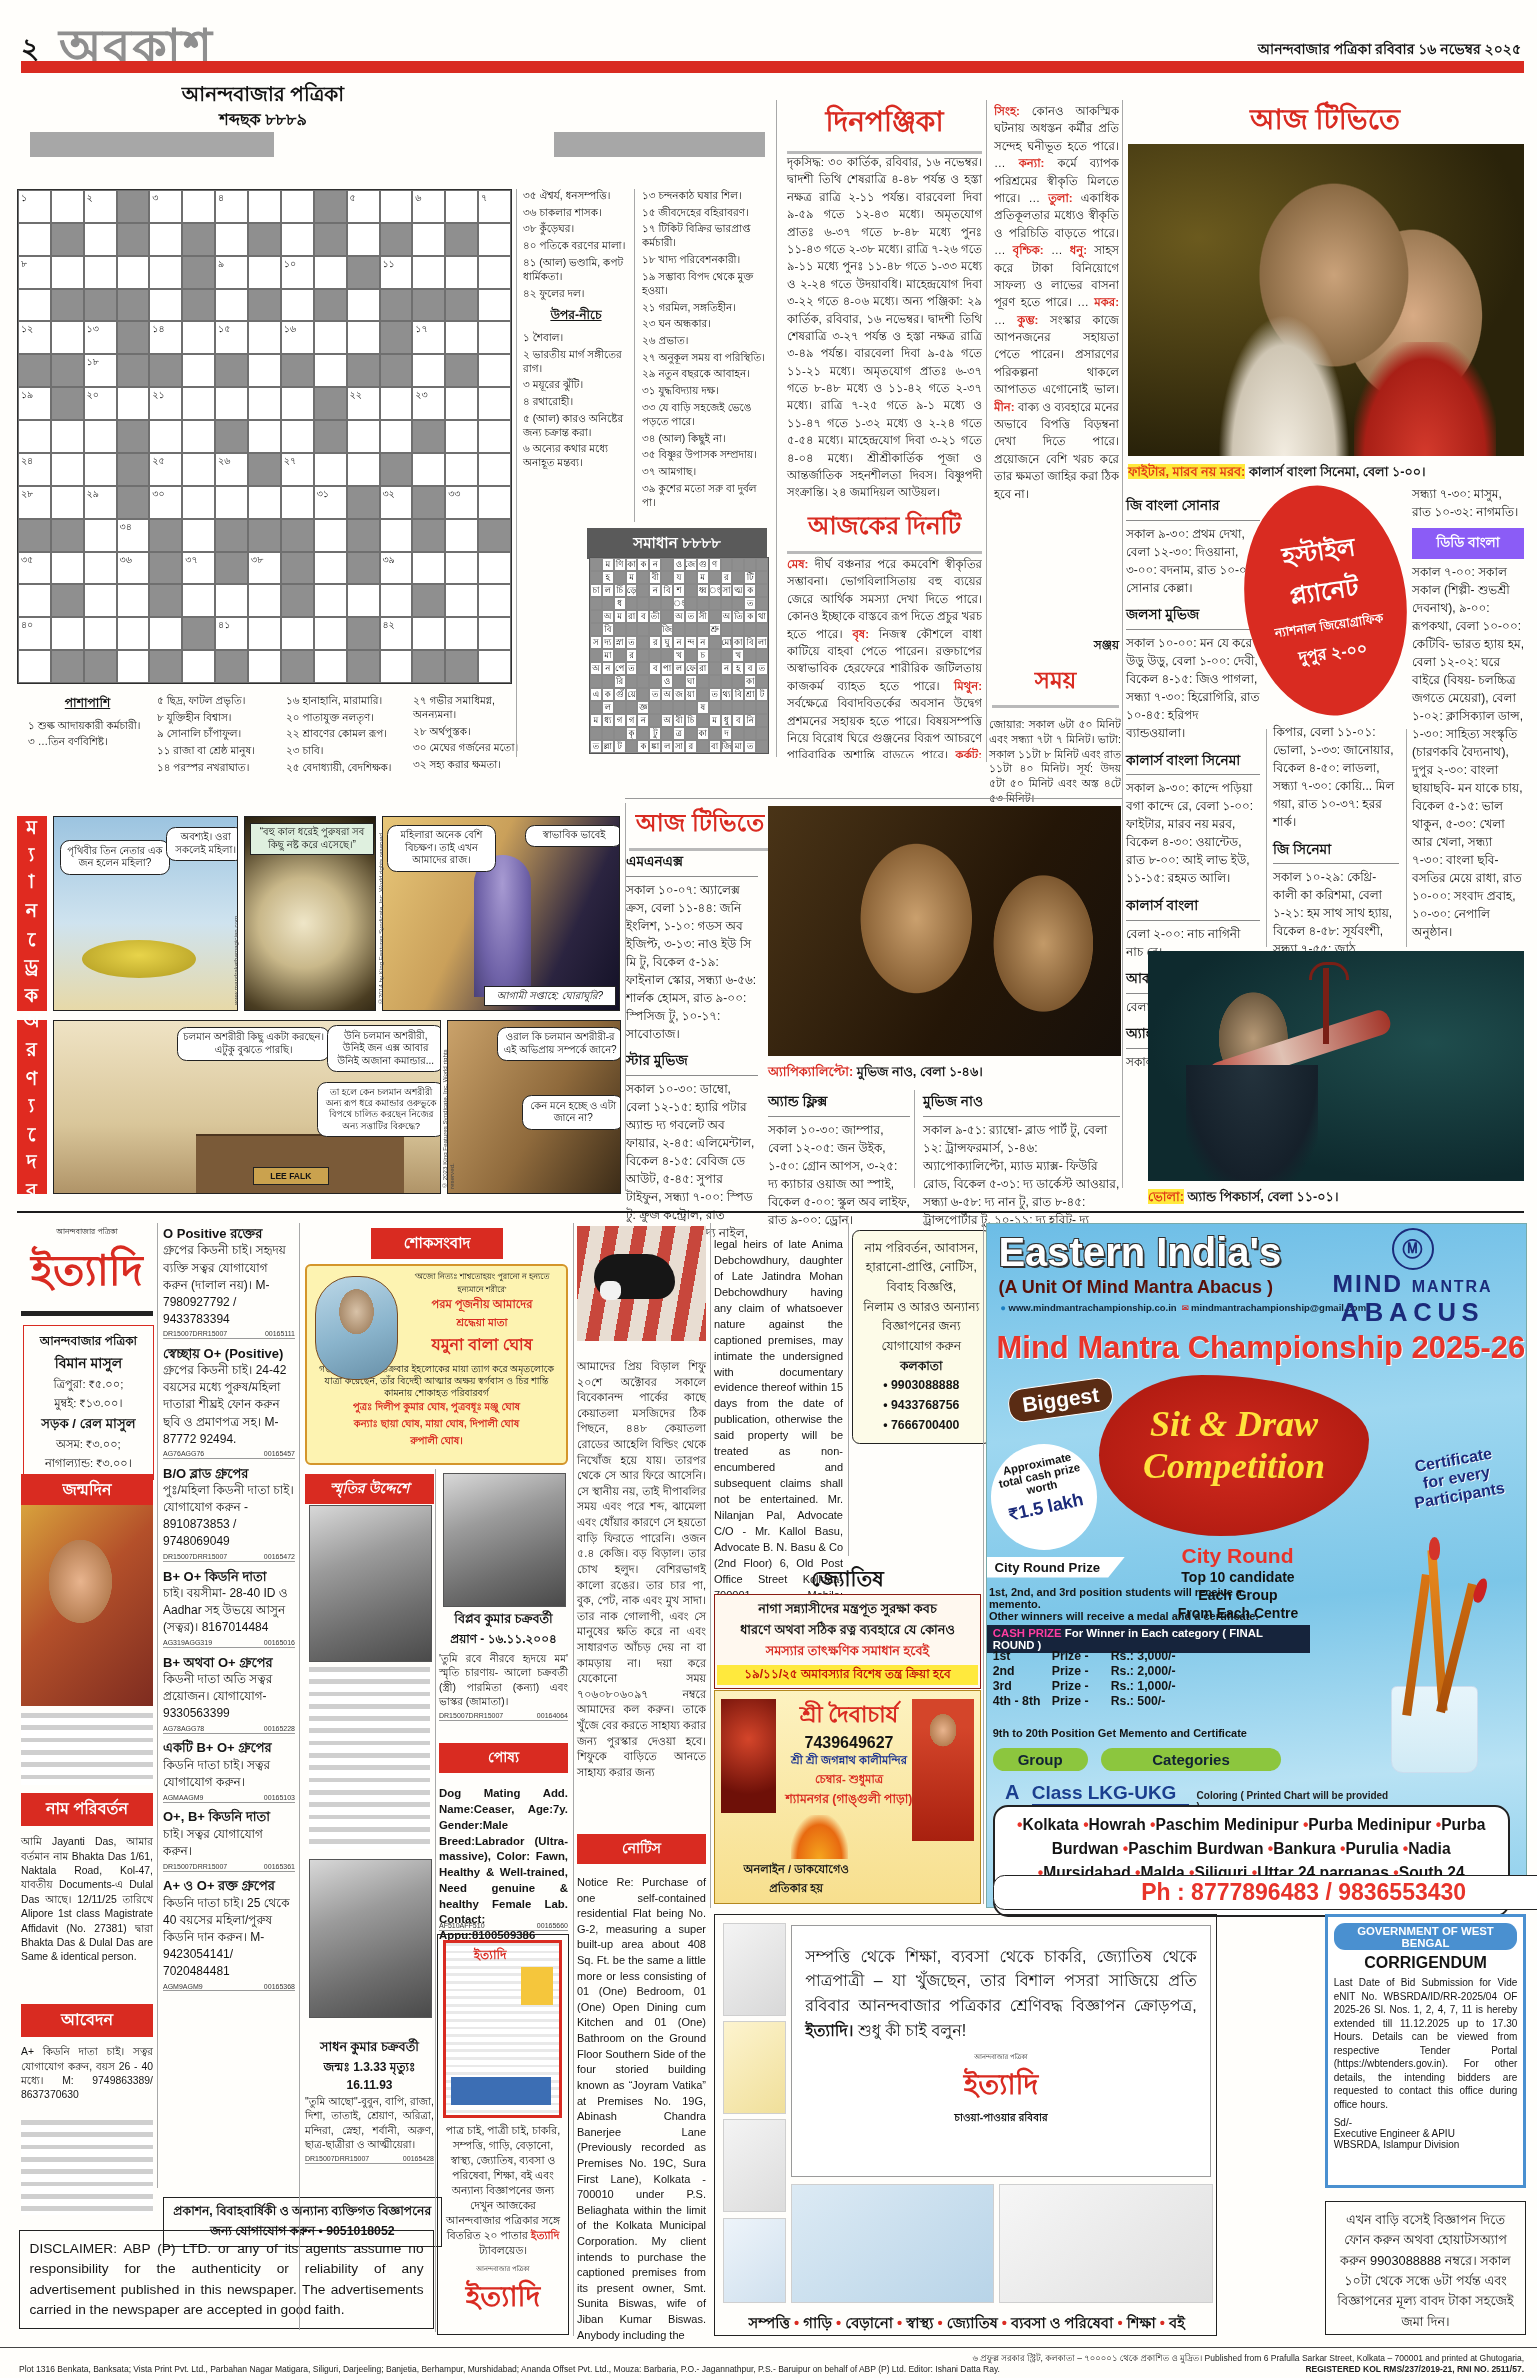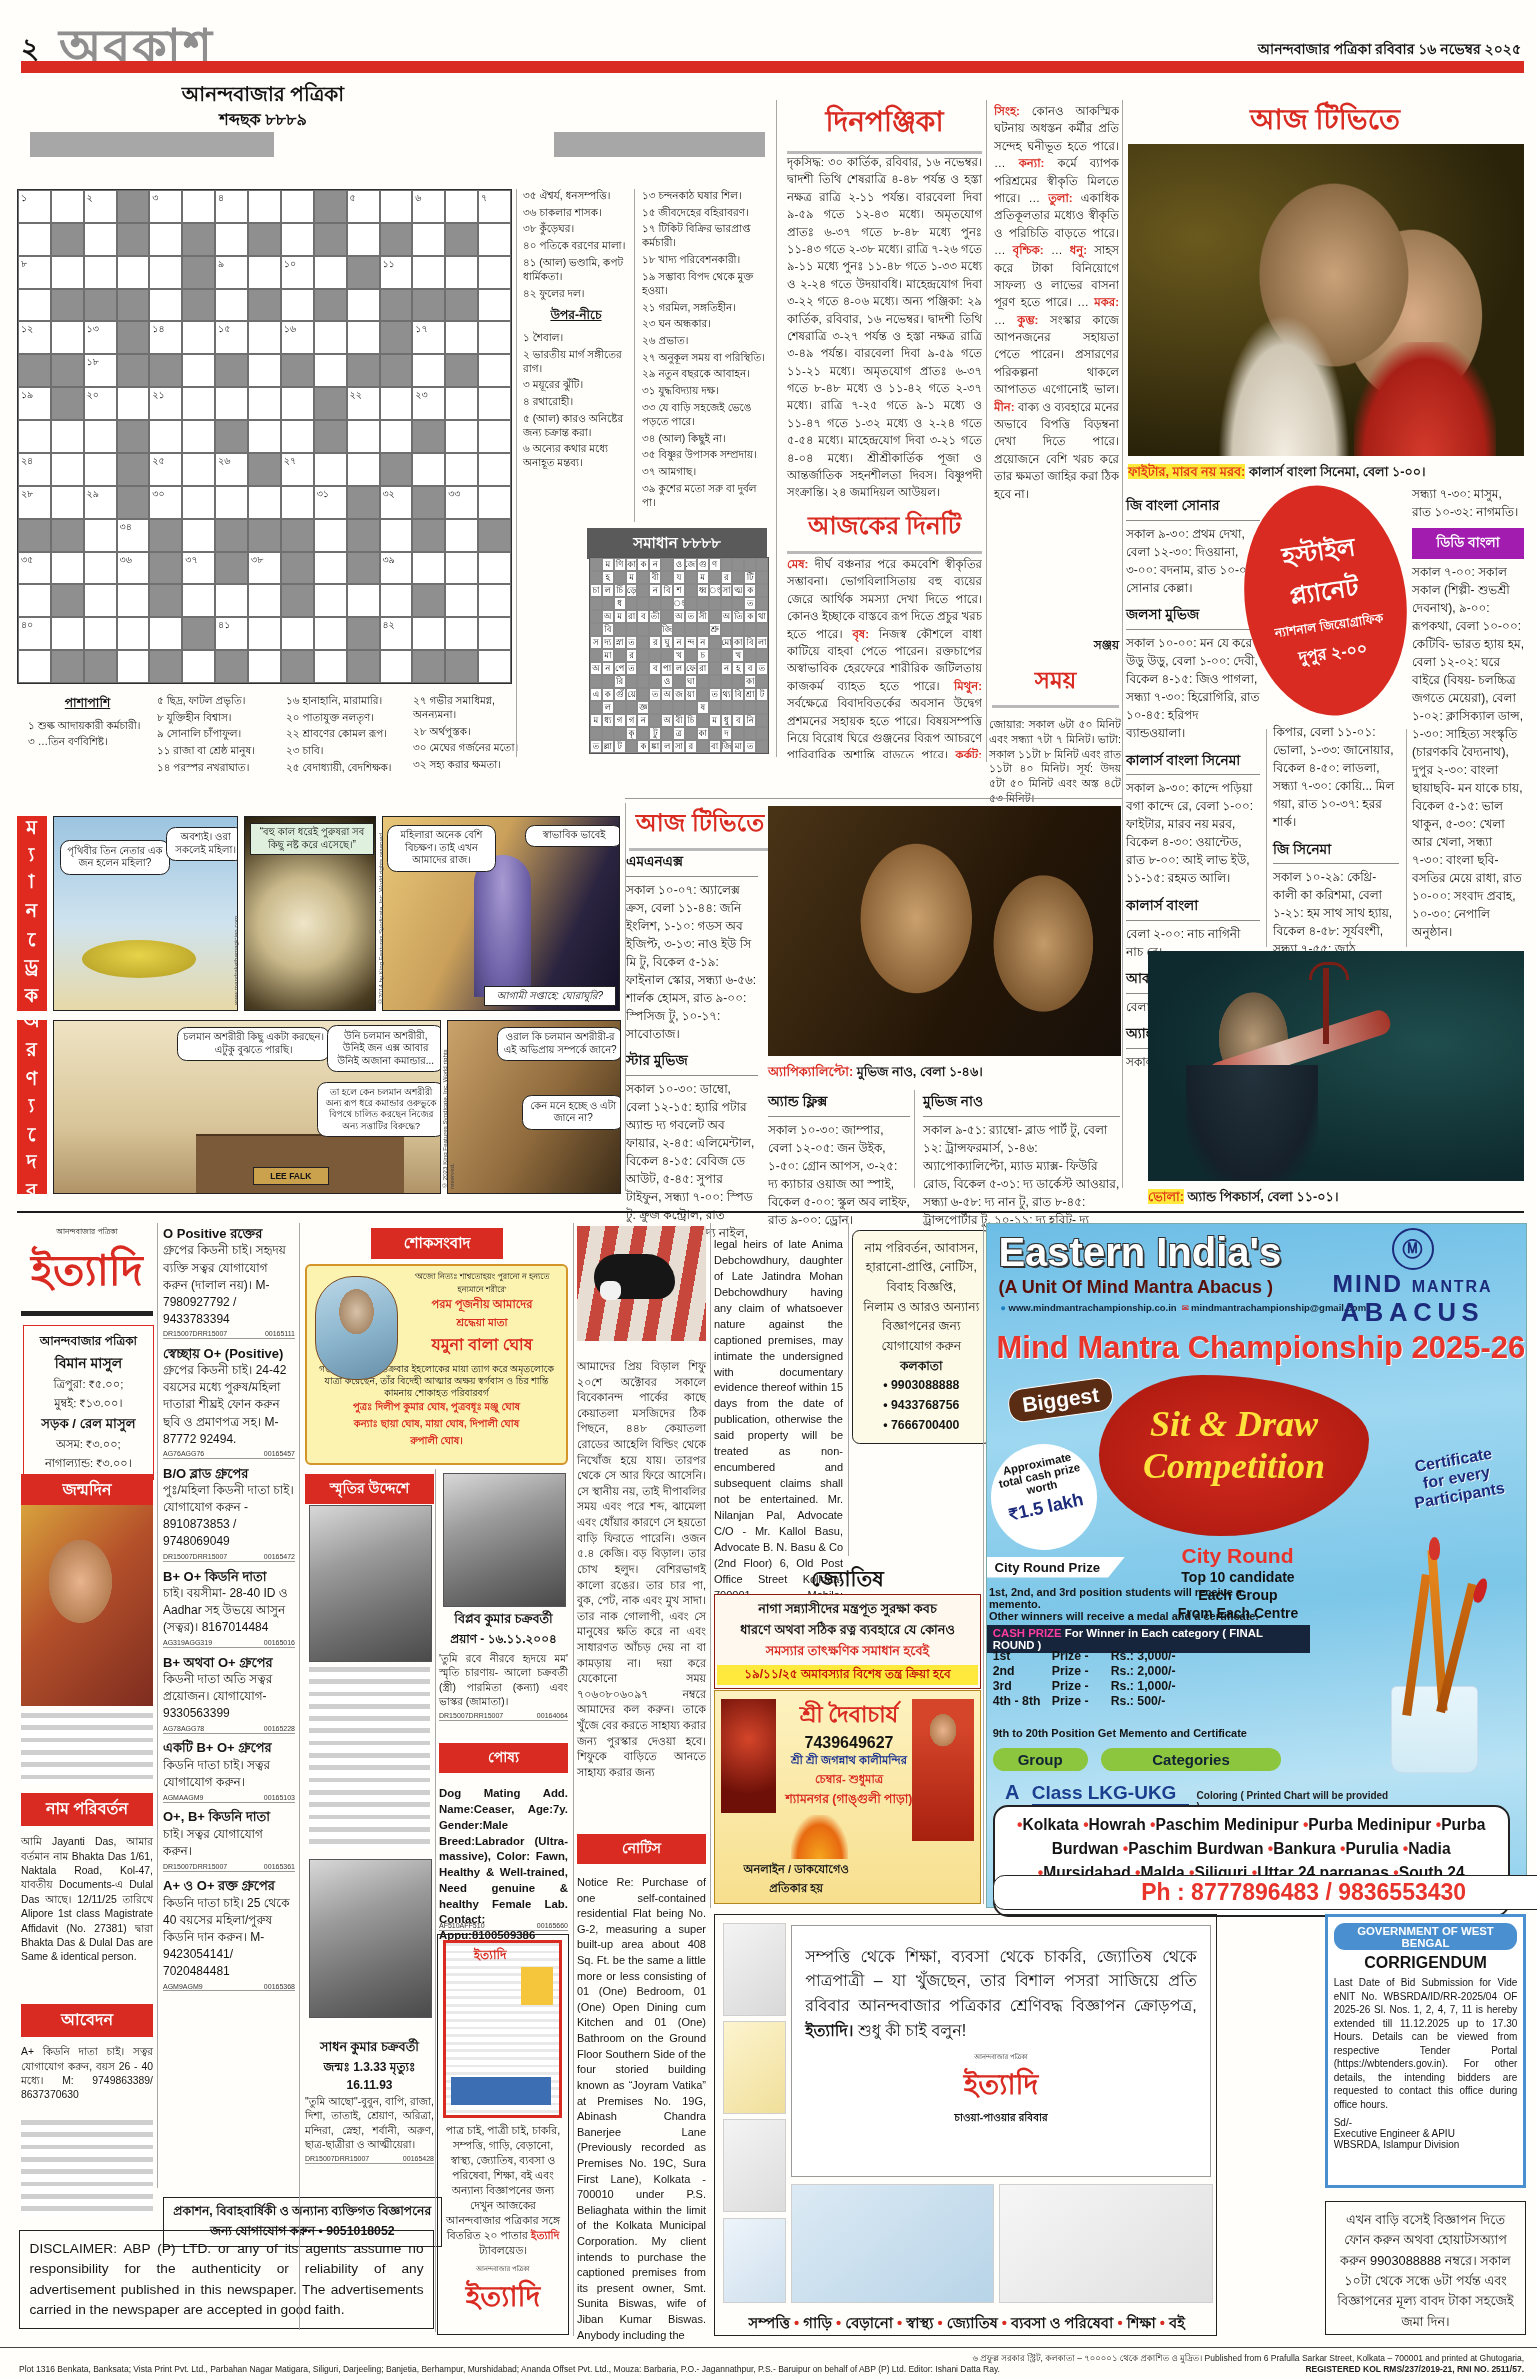--- a/index.html
+++ b/index.html
@@ -23,21 +23,21 @@
   .xnum{position:absolute;top:0;left:1.9px;font-size:9.5px;color:#222;}
   #sol-grid{display:grid;grid-template-columns:repeat(15,1fr);grid-template-rows:repeat(15,1fr);border:0.9px solid #555;background:#fff;}
   .scell{border:0.5px solid #8a8a8a;box-sizing:border-box;display:flex;align-items:center;justify-content:center;
          font-size:8.5px;line-height:1;background:#fff;overflow:hidden;}
   .scell.sdark{background:#8f8f8f;}
   .clue{font-size:10.4px;line-height:1.34;margin:0 0 2.8px;}
   .clue-title{font-weight:bold;font-size:12.3px;text-decoration:underline;text-align:center;margin:0 0 4.7px;}
   
   .tvb{margin-bottom:6.6px;}
   .tvn{font-weight:bold;font-size:13.7px;border-bottom:1.9px solid #8a8a8a;padding-bottom:1.9px;margin:0 0 3.8px;}
-  .tvn.tvblue{background:#a21caf;color:#fff;text-align:center;border-bottom:none;padding:3.8px 1.9px;}
+  .tvn.tvblue{background:#8b5cf6;color:#fff;text-align:center;border-bottom:none;padding:3.8px 1.9px;}
   .tvi{font-size:12px;line-height:1.5;margin:0;}
   .cap-lead{background:#ffe93d;color:#e03c16;font-weight:bold;}
   .caption{font-size:12.8px;font-weight:bold;}
   .photo{position:absolute;overflow:hidden;}
   
   .comiclabel{position:absolute;background:#e02a20;color:#fff;display:flex;align-items:center;justify-content:center;}
   .comiclabel span{writing-mode:vertical-rl;text-orientation:upright;font-weight:bold;font-size:19px;letter-spacing:1.9px;}
   .panel{position:absolute;border:1.9px solid #222;box-sizing:border-box;overflow:hidden;}
   .bubble{position:absolute;background:#fff;border:1.4px solid #222;border-radius:9.5px;padding:3.8px 4.7px;
           font-size:10px;line-height:1.25;text-align:center;}
@@ -954,21 +954,21 @@
         <p class="adbody">কিডনি দাতা চাই। 25 থেকে 40 বয়সের মহিলা/পুরুষ কিডনি দান করুন। M-9423054141/ 7020484481</p>
         <div class="code">
           <span>AGM9AGM9</span>
           <span>00165368</span>
         </div>
       </div>
     </div>
 
   <div class="abs ctr b" style="left:163px;top:2197px;width:271px;border:1.4px solid #222;font-size:12.3px;padding:3.8px 2.8px;">প্রকাশন, বিবাহবার্ষিকী ও অন্যান্য ব্যক্তিগত বিজ্ঞাপনের জন্য যোগাযোগ করুন • 9051018052</div>
 
-  <div class="abs cband" style="left:305px;top:1474px;width:129px;font-size:14px;">স্মৃতির উদ্দেশে</div>
+  <div class="abs cband" style="left:305px;top:1474px;width:129px;font-size:14px;font-style:italic;">স্মৃতির উদ্দেশে</div>
   <div class="abs bwphoto" style="left:309px;top:1505px;width:121px;height:155px;"></div>
   <div class="abs faux" style="left:309px;top:1667px;width:121px;height:182px;"></div>
   <div class="abs bwphoto" style="left:309px;top:1859px;width:121px;height:157px;"></div>
   <div class="abs ctr" style="left:305px;top:2021px;width:129px;">
     <div class="b" style="font-size:12.8px;margin-top:16px;">সাধন কুমার চক্রবর্তী</div>
     <div class="b" style="font-size:12px;">জন্মঃ 1.3.33 মৃত্যুঃ 16.11.93</div>
     <p class="small jst" style="margin:2.8px 0 0;">"তুমি আছো"-বুবুন, বাপি, রাজা, দিশা, তাতাই, শ্রেয়াণ, অরিত্রা, মন্দিরা, স্নেহা, শর্বানী, অরুণ, ছাত্র-ছাত্রীরা ও আত্মীয়েরা।</p>
     <div class="code">
         <span>DR15007DRR15007</span>
         <span>00165428</span>

